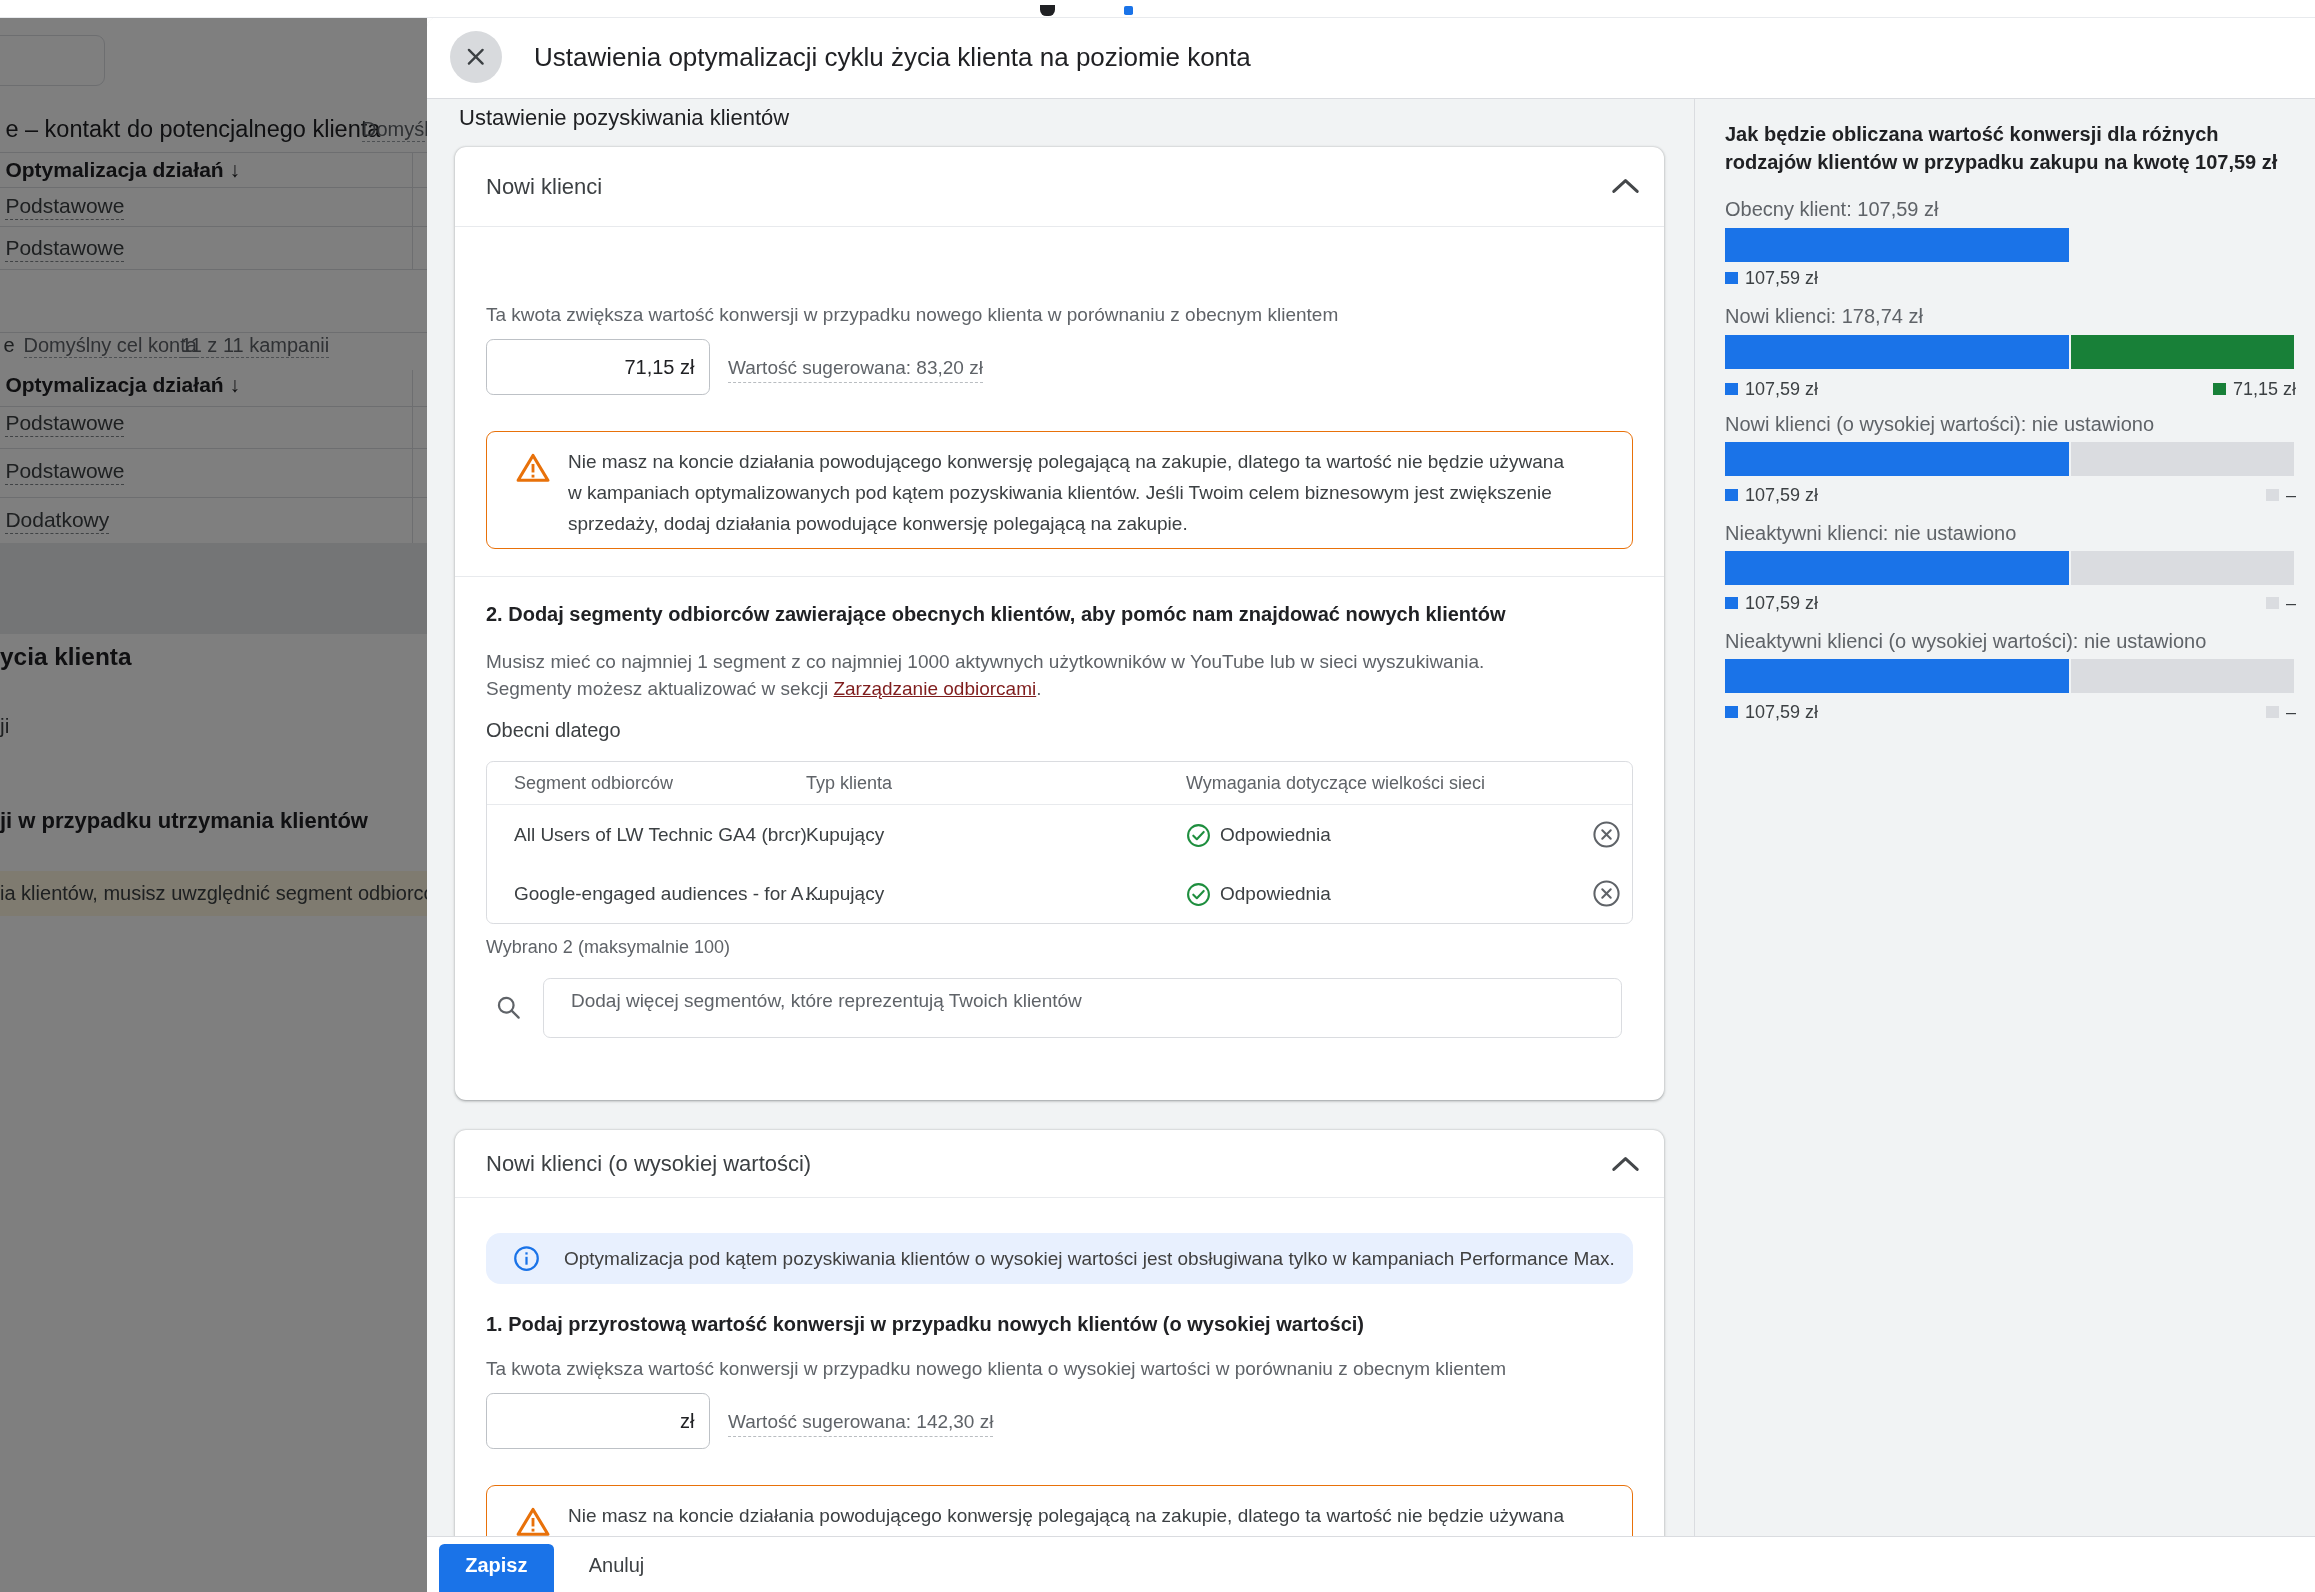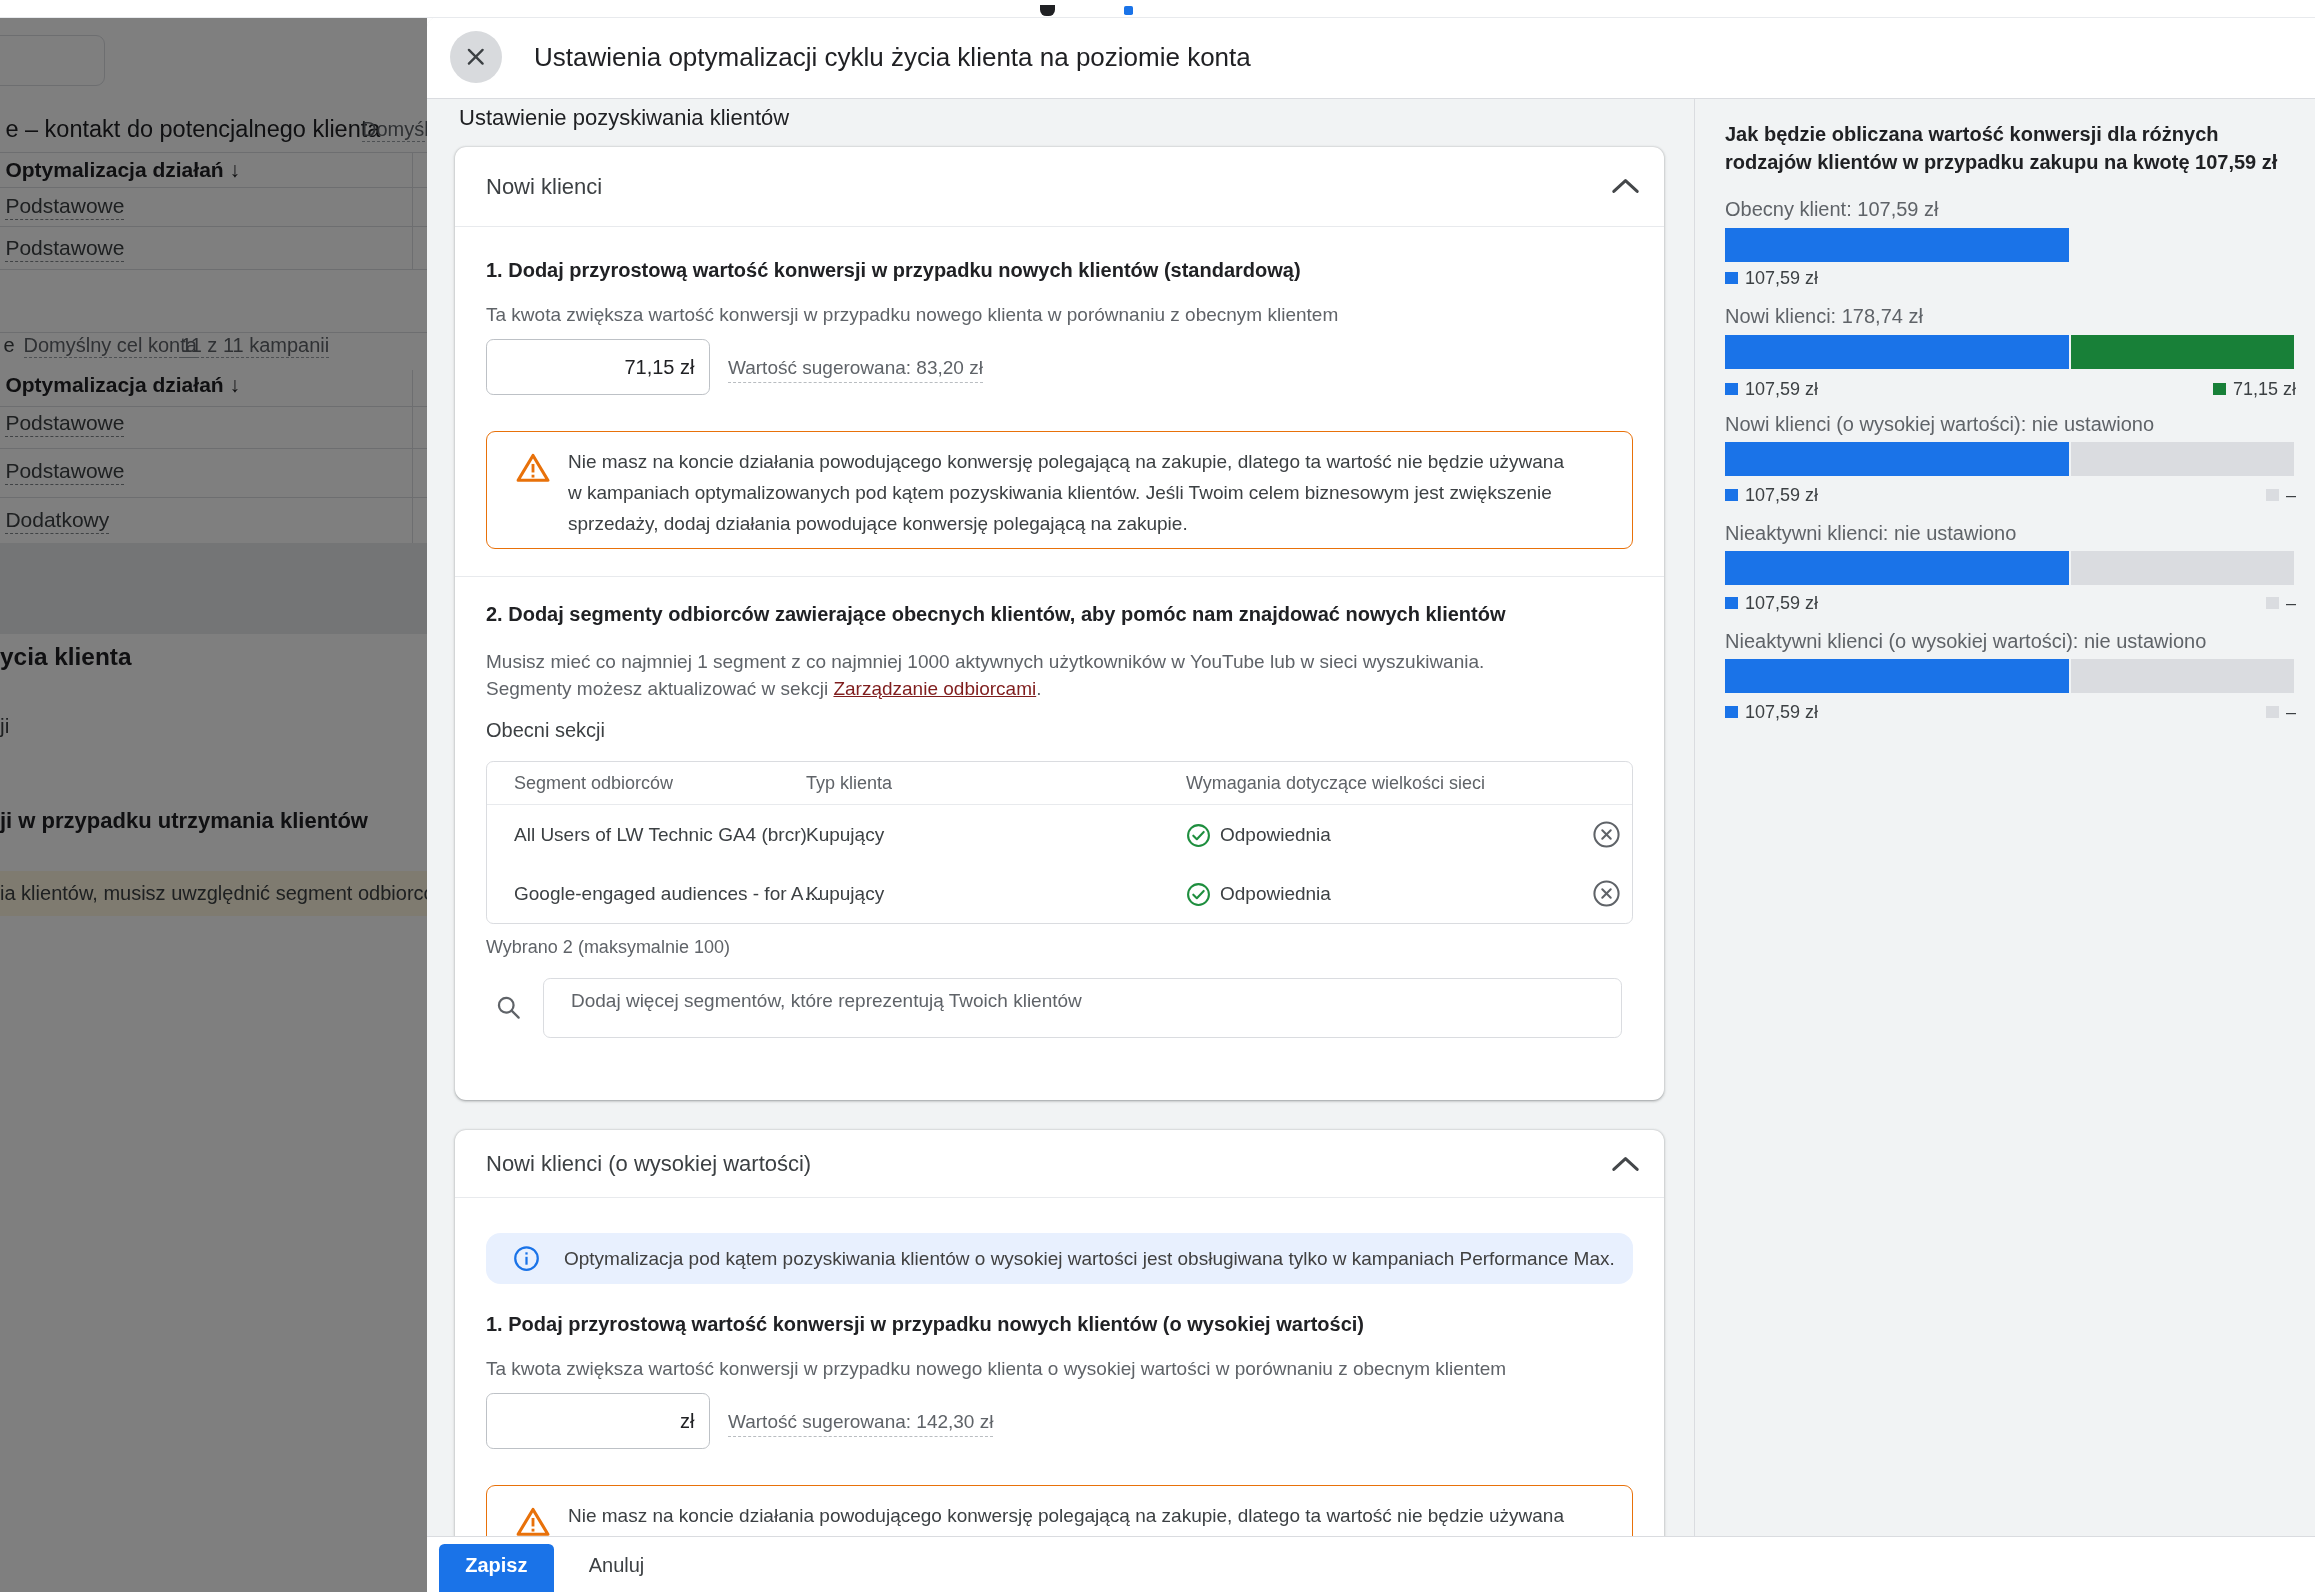--- a/index.html
+++ b/index.html
@@ -156,21 +156,20 @@
 
     <div class="card card1">
       <div class="card-hd">Nowi klienci</div>
       <div class="collapse" style="top:25px">
         <svg width="31" height="18" viewBox="0 0 34 20">
           <polyline points="4,16 17,4 30,16" fill="none" stroke="#44474a" stroke-width="3.4" stroke-linecap="round" stroke-linejoin="round"></polyline>
         </svg>
       </div>
       <div class="hd-divider" style="top:79px"></div>
 
-      <div class="step-title" style="top:112px">1. Dodaj przyrostową wartość konwersji w przypadku nowych klientów (standardową)</div>
       <div class="step-desc" style="top:157px">Ta kwota zwiększa wartość konwersji w przypadku nowego klienta w porównaniu z obecnym klientem</div>
 
       <div class="money-box" style="top:192px">
         <span>71,15 zł</span>
       </div>
       <div class="sugg" style="top:210px">Wartość sugerowana: 83,20 zł</div>
 
       <div class="warn" style="top:284px;height:118px">
         <svg class="w-icon" width="34" height="31" viewBox="0 0 24 21">
           <path d="M12 2 L22.5 19.5 H1.5 Z" fill="none" stroke="#e8710a" stroke-width="2.2" stroke-linejoin="round"></path>
@@ -180,21 +179,21 @@
         <div class="txt">Nie masz na koncie działania powodującego konwersję polegającą na zakupie, dlatego ta wartość nie będzie używana w kampaniach optymalizowanych pod kątem pozyskiwania klientów. Jeśli Twoim celem biznesowym jest zwiększenie sprzedaży, dodaj działania powodujące konwersję polegającą na zakupie.</div>
       </div>
 
       <div class="sec-div" style="top:429px"></div>
 
       <div class="step-title" style="top:456px">2. Dodaj segmenty odbiorców zawierające obecnych klientów, aby pomóc nam znajdować nowych klientów</div>
       <div class="desc-wrap" style="top:501px">
         <span>Musisz mieć co najmniej 1 segment z co najmniej 1000 aktywnych użytkowników w YouTube lub w sieci wyszukiwania. Segmenty możesz aktualizować w sekcji </span><a class="blue-link">Zarządzanie odbiorcami</a><span>.</span>
       </div>
 
-      <div class="label-plain" style="top:572px">Obecni sekcji</div>
+      <div class="label-plain" style="top:572px">Obecni dlatego</div>
 
       <div class="seg-table">
         <div class="thr">
           <div class="th" style="left:27px">Segment odbiorców</div>
           <div class="th" style="left:319px">Typ klienta</div>
           <div class="th" style="left:699px">Wymagania dotyczące wielkości sieci</div>
         </div>
         <div class="tr1">
           <div class="td" style="left:27px">All Users of LW Technic GA4 (brcr)</div>
           <div class="td" style="left:319px">Kupujący</div>

